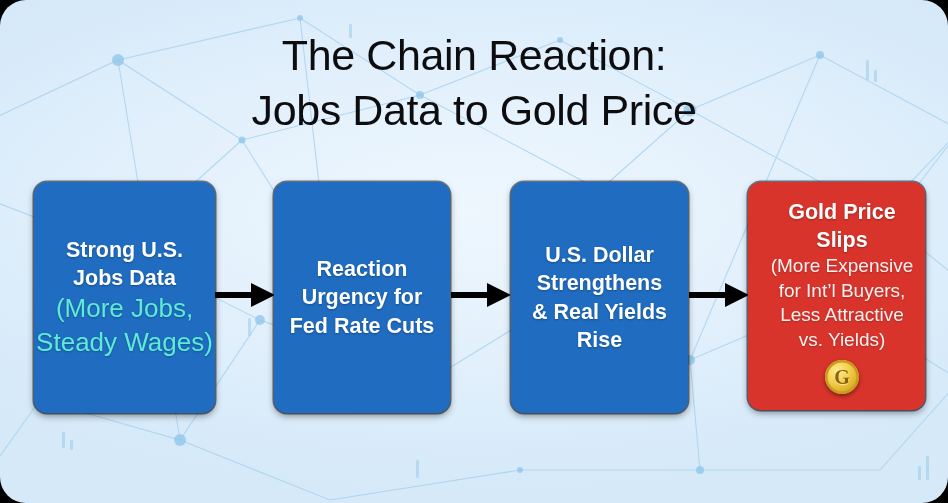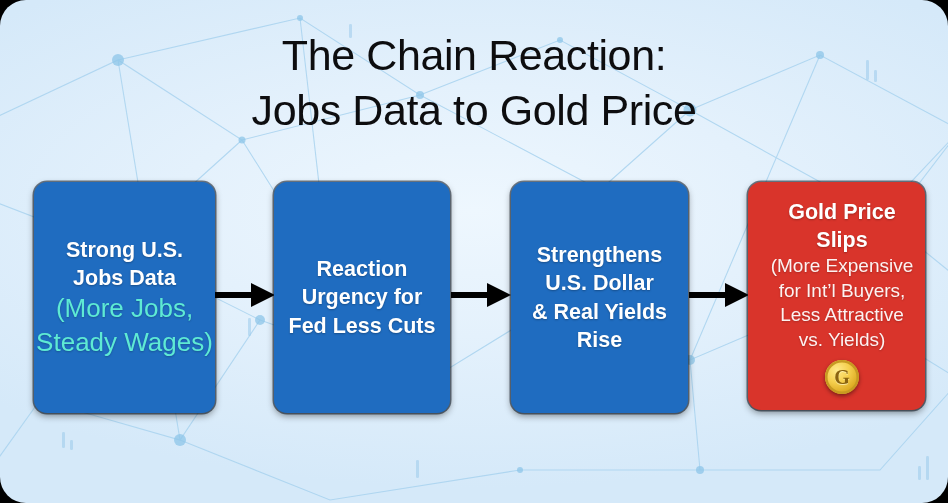--- a/index.html
+++ b/index.html
@@ -219,33 +219,33 @@
 
     <svg class="arrow" id="arrow-1" viewBox="0 0 60 30">
       <rect x="0" y="12" width="41" height="6" fill="#000"></rect>
       <polygon points="36,3 60,15 36,27" fill="#000"></polygon>
     </svg>
 
     <div class="node blue" id="node-2">
       <div class="node-main">
         <span class="ln">Reaction</span>
         <span class="ln">Urgency for</span>
-        <span class="ln">Fed Less Cuts</span>
+        <span class="ln">Fed Rate Cuts</span>
       </div>
     </div>
 
     <svg class="arrow" id="arrow-2" viewBox="0 0 60 30">
       <rect x="0" y="12" width="41" height="6" fill="#000"></rect>
       <polygon points="36,3 60,15 36,27" fill="#000"></polygon>
     </svg>
 
     <div class="node blue" id="node-3">
       <div class="node-main">
+        <span class="ln">U.S. Dollar</span>
         <span class="ln">Strengthens</span>
-        <span class="ln">U.S. Dollar</span>
         <span class="ln">&amp; Real Yields</span>
         <span class="ln">Rise</span>
       </div>
     </div>
 
     <svg class="arrow" id="arrow-3" viewBox="0 0 60 30">
       <rect x="0" y="12" width="41" height="6" fill="#000"></rect>
       <polygon points="36,3 60,15 36,27" fill="#000"></polygon>
     </svg>
 

